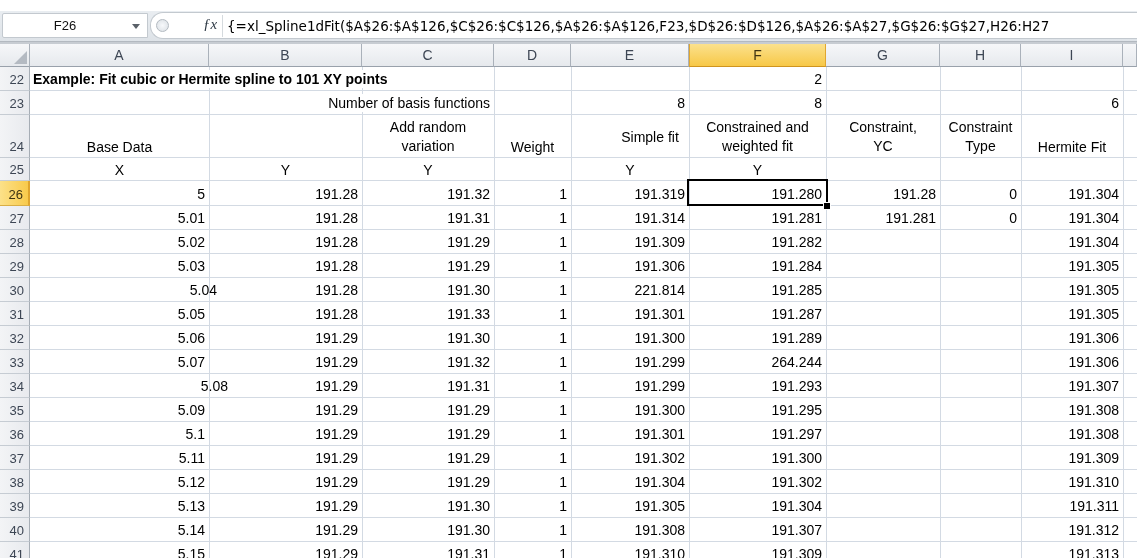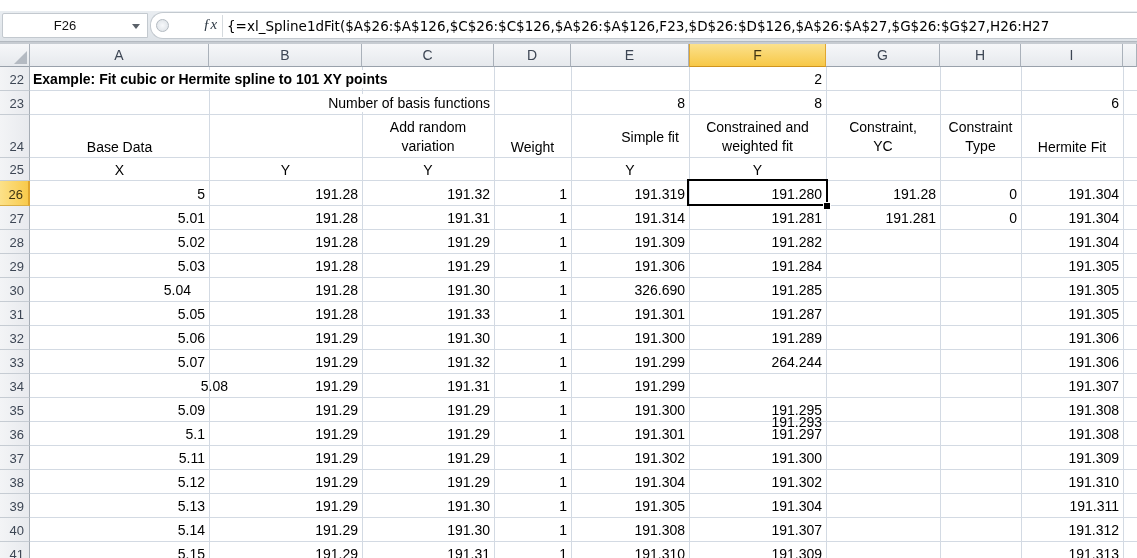--- a/index.html
+++ b/index.html
@@ -202,25 +202,25 @@
       <div class="cell right" style="left: 571px; top: 230px; width: 118px; height: 24px; position: absolute;">191.309</div>
       <div class="cell right" style="left: 689px; top: 230px; width: 137px; height: 24px; position: absolute;">191.282</div>
       <div class="cell right" style="left: 1021px; top: 230px; width: 102px; height: 24px; position: absolute;">191.304</div>
       <div class="cell right" style="left: 30px; top: 254px; width: 179px; height: 24px; position: absolute;">5.03</div>
       <div class="cell right" style="left: 209px; top: 254px; width: 153px; height: 24px; position: absolute;">191.28</div>
       <div class="cell right" style="left: 362px; top: 254px; width: 132px; height: 24px; position: absolute;">191.29</div>
       <div class="cell right" style="left: 494px; top: 254px; width: 77px; height: 24px; position: absolute;">1</div>
       <div class="cell right" style="left: 571px; top: 254px; width: 118px; height: 24px; position: absolute;">191.306</div>
       <div class="cell right" style="left: 689px; top: 254px; width: 137px; height: 24px; position: absolute;">191.284</div>
       <div class="cell right" style="left: 1021px; top: 254px; width: 102px; height: 24px; position: absolute;">191.305</div>
-      <div class="cell right" style="left: 16px; top: 278px; width: 179px; height: 24px; position: absolute;">5.04</div>
+      <div class="cell right" style="left: 42px; top: 278px; width: 179px; height: 24px; position: absolute;">5.04</div>
       <div class="cell right" style="left: 209px; top: 278px; width: 153px; height: 24px; position: absolute;">191.28</div>
       <div class="cell right" style="left: 362px; top: 278px; width: 132px; height: 24px; position: absolute;">191.30</div>
       <div class="cell right" style="left: 494px; top: 278px; width: 77px; height: 24px; position: absolute;">1</div>
-      <div class="cell right" style="left: 571px; top: 278px; width: 118px; height: 24px; position: absolute;">326.690</div>
+      <div class="cell right" style="left: 571px; top: 278px; width: 118px; height: 24px; position: absolute;">221.814</div>
       <div class="cell right" style="left: 689px; top: 278px; width: 137px; height: 24px; position: absolute;">191.285</div>
       <div class="cell right" style="left: 1021px; top: 278px; width: 102px; height: 24px; position: absolute;">191.305</div>
       <div class="cell right" style="left: 30px; top: 302px; width: 179px; height: 24px; position: absolute;">5.05</div>
       <div class="cell right" style="left: 209px; top: 302px; width: 153px; height: 24px; position: absolute;">191.28</div>
       <div class="cell right" style="left: 362px; top: 302px; width: 132px; height: 24px; position: absolute;">191.33</div>
       <div class="cell right" style="left: 494px; top: 302px; width: 77px; height: 24px; position: absolute;">1</div>
       <div class="cell right" style="left: 571px; top: 302px; width: 118px; height: 24px; position: absolute;">191.301</div>
       <div class="cell right" style="left: 689px; top: 302px; width: 137px; height: 24px; position: absolute;">191.287</div>
       <div class="cell right" style="left: 1021px; top: 302px; width: 102px; height: 24px; position: absolute;">191.305</div>
       <div class="cell right" style="left: 30px; top: 326px; width: 179px; height: 24px; position: absolute;">5.06</div>
@@ -235,21 +235,21 @@
       <div class="cell right" style="left: 362px; top: 350px; width: 132px; height: 24px; position: absolute;">191.32</div>
       <div class="cell right" style="left: 494px; top: 350px; width: 77px; height: 24px; position: absolute;">1</div>
       <div class="cell right" style="left: 571px; top: 350px; width: 118px; height: 24px; position: absolute;">191.299</div>
       <div class="cell right" style="left: 689px; top: 350px; width: 137px; height: 24px; position: absolute;">264.244</div>
       <div class="cell right" style="left: 1021px; top: 350px; width: 102px; height: 24px; position: absolute;">191.306</div>
       <div class="cell right" style="left: 30px; top: 374px; width: 179px; height: 24px; position: absolute; margin-left: 23px;">5.08</div>
       <div class="cell right" style="left: 209px; top: 374px; width: 153px; height: 24px; position: absolute;">191.29</div>
       <div class="cell right" style="left: 362px; top: 374px; width: 132px; height: 24px; position: absolute;">191.31</div>
       <div class="cell right" style="left: 494px; top: 374px; width: 77px; height: 24px; position: absolute;">1</div>
       <div class="cell right" style="left: 571px; top: 374px; width: 118px; height: 24px; position: absolute;">191.299</div>
-      <div class="cell right" style="left: 689px; top: 374px; width: 137px; height: 24px; position: absolute; margin-top: 36px;">191.293</div>
+      <div class="cell right" style="left: 689px; top: 374px; width: 137px; height: 24px; position: absolute;">191.293</div>
       <div class="cell right" style="left: 1021px; top: 374px; width: 102px; height: 24px; position: absolute;">191.307</div>
       <div class="cell right" style="left: 30px; top: 398px; width: 179px; height: 24px; position: absolute;">5.09</div>
       <div class="cell right" style="left: 209px; top: 398px; width: 153px; height: 24px; position: absolute;">191.29</div>
       <div class="cell right" style="left: 362px; top: 398px; width: 132px; height: 24px; position: absolute;">191.29</div>
       <div class="cell right" style="left: 494px; top: 398px; width: 77px; height: 24px; position: absolute;">1</div>
       <div class="cell right" style="left: 571px; top: 398px; width: 118px; height: 24px; position: absolute;">191.300</div>
       <div class="cell right" style="left: 689px; top: 398px; width: 137px; height: 24px; position: absolute;">191.295</div>
       <div class="cell right" style="left: 1021px; top: 398px; width: 102px; height: 24px; position: absolute;">191.308</div>
       <div class="cell right" style="left: 30px; top: 422px; width: 179px; height: 24px; position: absolute;">5.1</div>
       <div class="cell right" style="left: 209px; top: 422px; width: 153px; height: 24px; position: absolute;">191.29</div>

